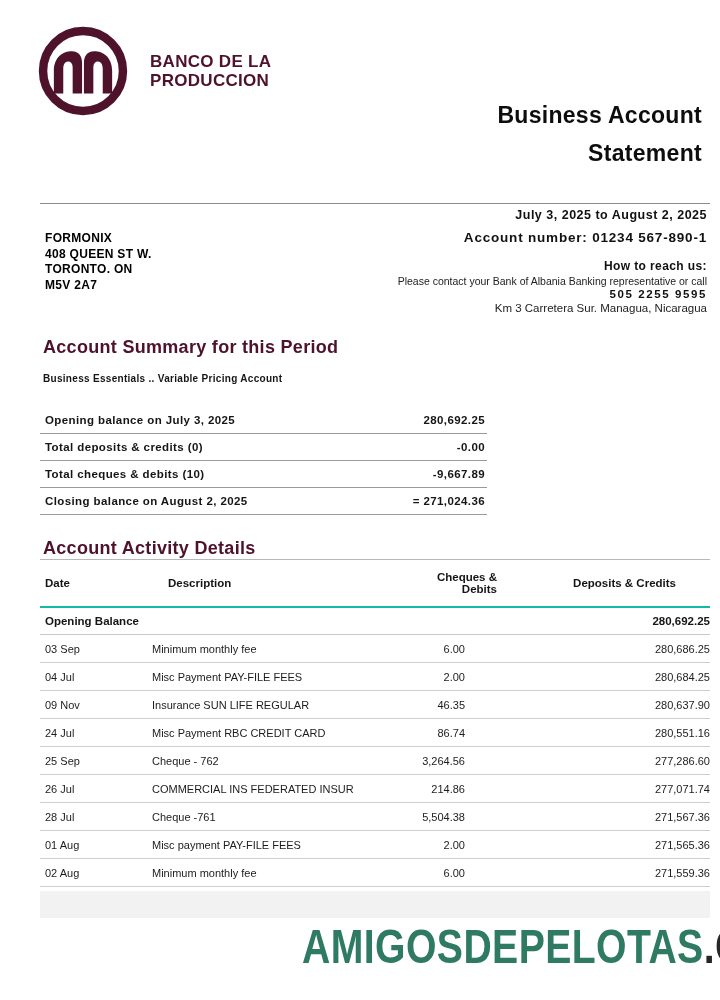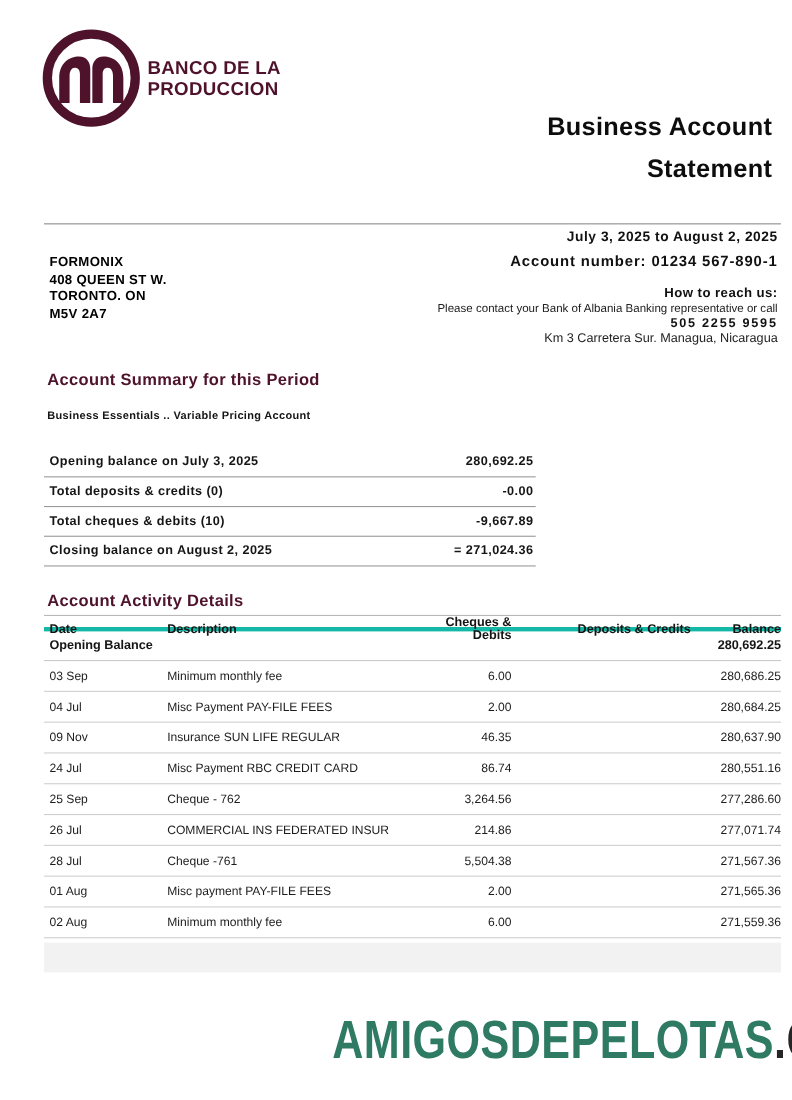--- a/index.html
+++ b/index.html
@@ -5,21 +5,21 @@
   * { margin:0; padding:0; box-sizing:border-box; }
   body { background:#ffffff; }
   .page {
     position:relative; width:720px; height:1000px; background:#ffffff;
     font-family:"Liberation Sans", sans-serif; color:#111; overflow:hidden;
   }
   
   .logo { position:absolute; left:36px; top:24px; display:flex; align-items:center; }
   .logo-mark { width:94px; height:94px; }
   .brand-name {
-    margin-left:4px; color:#4e122b; font-weight:bold; font-size:17px;
+    margin-left:20px; color:#4e122b; font-weight:bold; font-size:17px;
     line-height:19px; letter-spacing:0.3px;
   }
   
   .doc-title {
     position:absolute; right:18px; top:96px; text-align:right;
     font-size:23px; font-weight:bold; line-height:38px; letter-spacing:0.3px; color:#0d0d0d;
   }
   
   .top-rule { position:absolute; left:40px; top:203px; width:670px; border-top:1px solid #8d8d8d; }
   
@@ -30,38 +30,38 @@
   
   .right-info { position:absolute; right:13px; top:208px; text-align:right; }
   .period   { font-size:12.5px; font-weight:bold; letter-spacing:0.5px; color:#111; }
   .acct-num { font-size:13.5px; font-weight:bold; letter-spacing:0.8px; margin-top:8px; color:#111; }
   .reach-title { font-size:12px; font-weight:bold; letter-spacing:0.4px; margin-top:14px; color:#111; }
   .contact-line { font-size:10.5px; margin-top:2px; color:#222; }
   .phone { font-size:11.5px; font-weight:bold; letter-spacing:1.6px; margin-top:1px; color:#111; }
   .bank-addr { font-size:11.5px; margin-top:2px; color:#222; }
   
   .summary-heading, .activity-heading {
-    position:absolute; left:43px; color:#4e122b; font-size:15px; font-weight:bold; letter-spacing:0.3px;
+    position:absolute; left:43px; color:#4e122b; font-size:18px; font-weight:bold; letter-spacing:0.3px;
   }
   .summary-heading { top:337px; }
   .product { position:absolute; left:43px; top:373px; font-size:10px; font-weight:bold; letter-spacing:0.3px; color:#151515; }
   .summary-table { position:absolute; left:40px; top:407px; width:447px; }
   .srow {
     display:flex; justify-content:space-between; align-items:center; height:27px;
     border-bottom:1px solid #9a9a9a; font-weight:bold; font-size:11.5px; letter-spacing:0.4px; color:#151515;
   }
   .srow .slabel { padding-left:5px; }
   .srow .svalue { padding-right:2px; }
   
   .activity-heading { top:538px; }
   .activity-table { position:absolute; left:40px; top:559px; width:670px; }
   .grid-row { display:grid; grid-template-columns:80px 262px 83px 163px 82px; align-items:center; }
   .ahead {
-    height:15px; border-top:1px solid #b8b8b8; border-bottom:4px solid #14b8a6;
-    font-weight:bold; font-size:11.5px; color:#151515;
+    height:49px; border-top:1px solid #b8b8b8; border-bottom:2px solid #14b8a6;
+    font-weight:bold; font-size:11.5px; color:#151515;gap:16px;
   }
   .c-date { padding-left:5px; text-align:left; }
   .c-desc { text-align:left;padding-left:32px; }
   .c-deb, .c-cred, .c-bal { text-align:right; }
   .opening-row { height:27px; border-bottom:1px solid #c9c9c9; font-weight:bold; font-size:11.5px; color:#151515; }
   .opening-row .olabel { grid-column:1 / 3; padding-left:5px; }
   .arow { height:28px; border-bottom:1px solid #cfcfcf; font-size:11px; color:#1c1c1c; }
   .gray-bar { height:27px; background:#f2f2f2; margin-top:4px; }
   
   .watermark {

